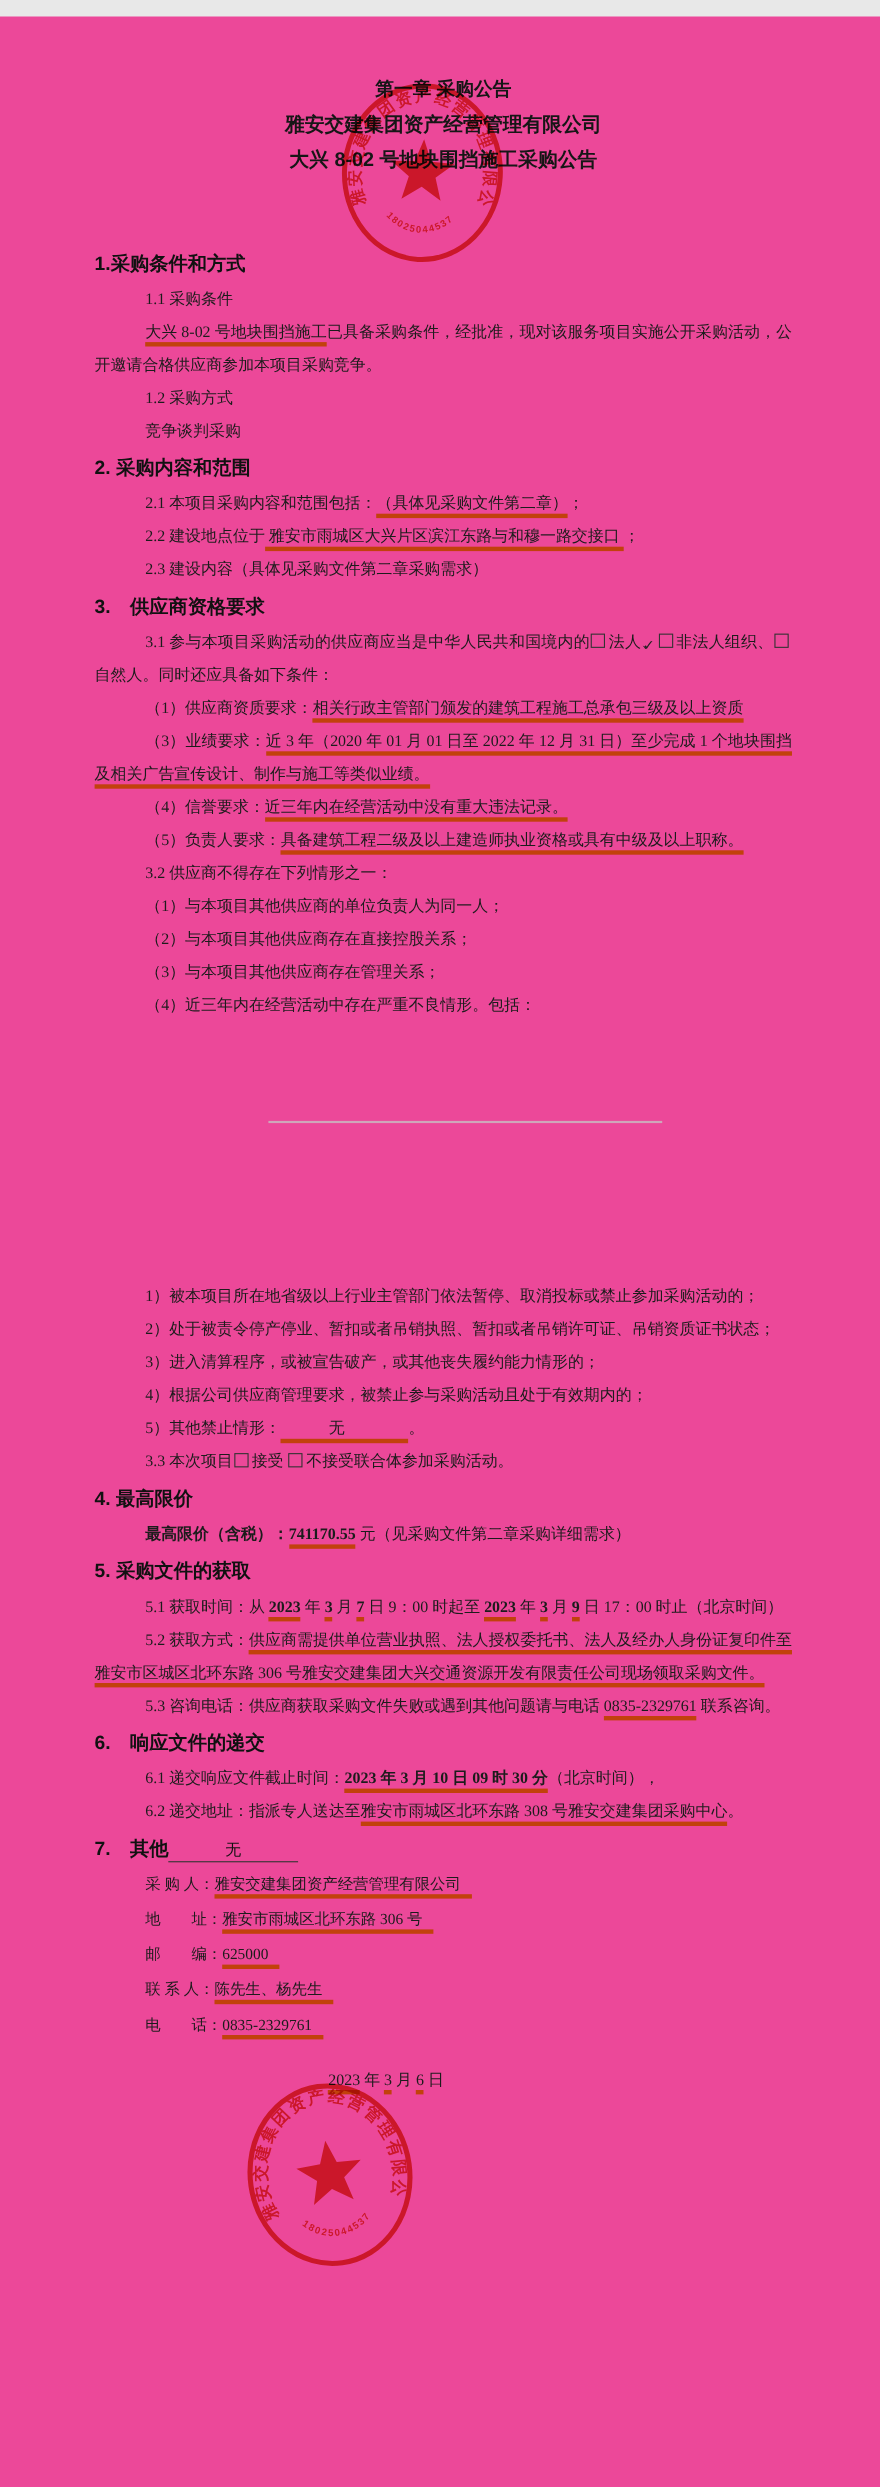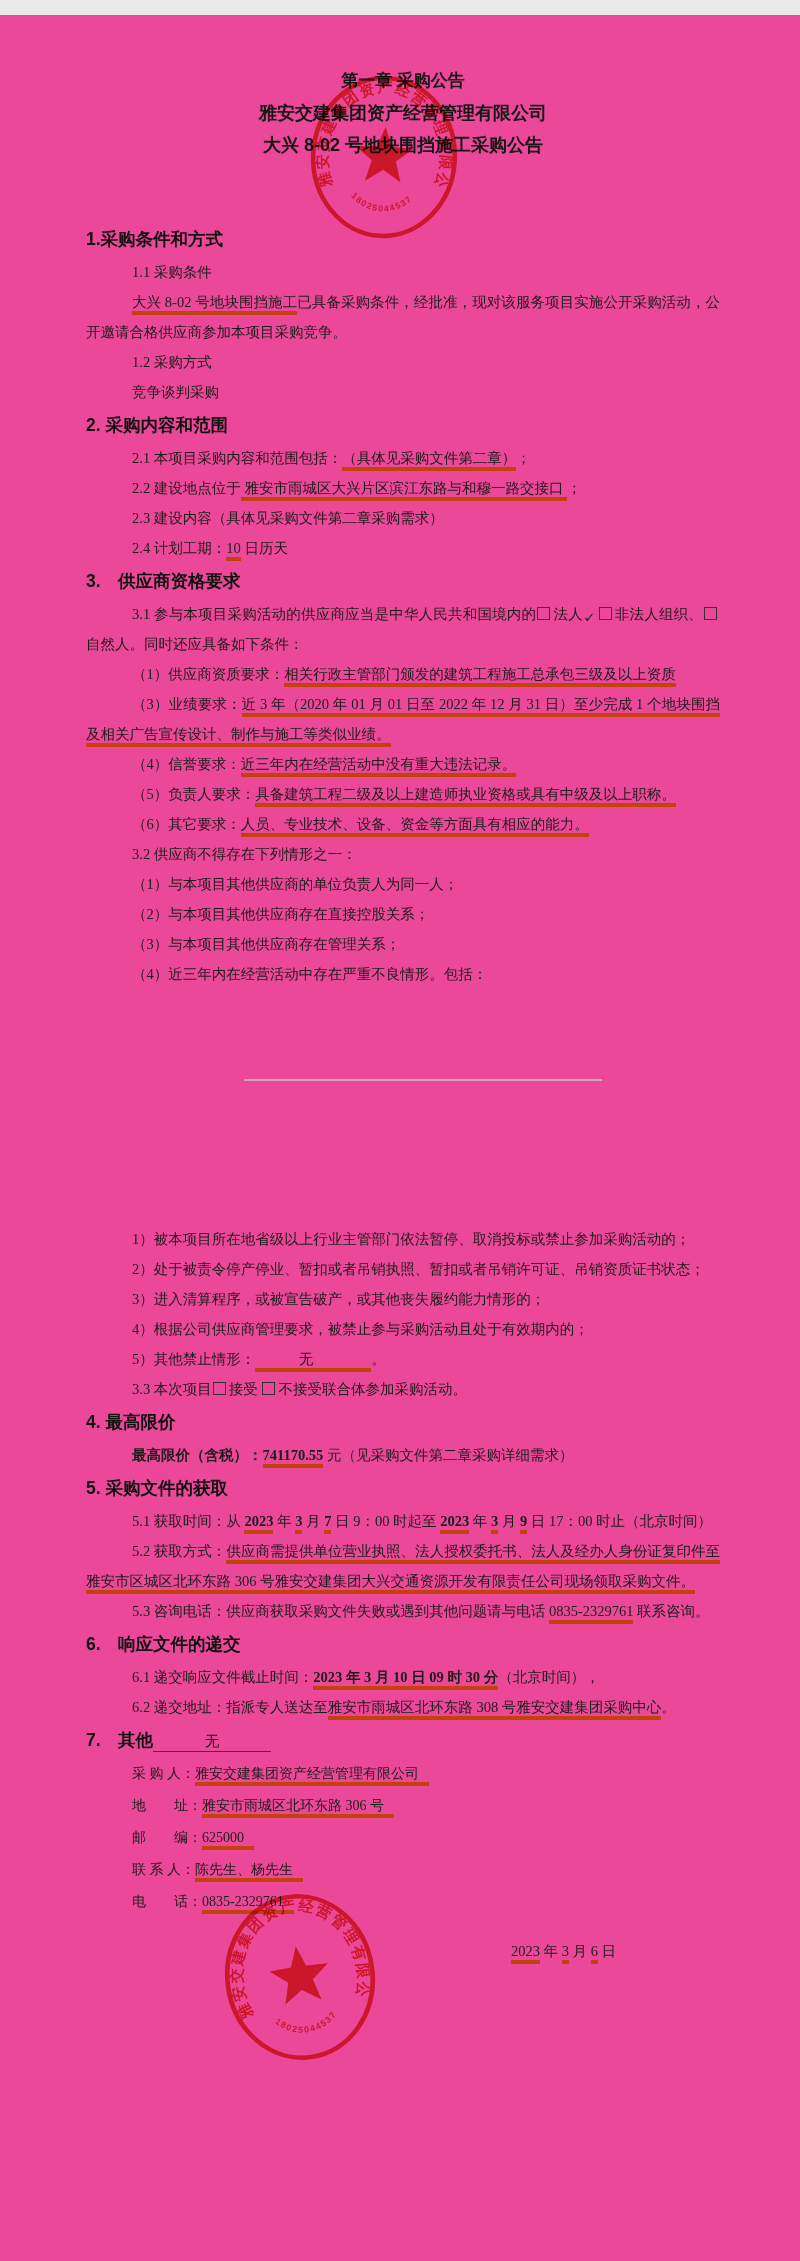--- a/index.html
+++ b/index.html
@@ -26,21 +26,21 @@
   .cb.ck::after{content:"✓";position:absolute;left:0px;top:-5px;font-size:13px;color:#222;}
   .blank{display:inline-block;min-width:118px;border-bottom:1px solid #333;
          text-align:center;text-indent:0;font-weight:400;font-size:14.5px;
          font-family:"Liberation Serif","DejaVu Serif",serif;line-height:20px;
          vertical-align:baseline;}
   .pagebreak{height:235px;position:relative;}
   .pb-line{position:absolute;top:90px;left:158px;width:358px;height:2px;
            background:#c6c6c6;opacity:.75;}
   .contact-row{margin-left:46px;font-size:14px;line-height:32px;}
   .contact-row .u{padding-right:10px;}
-  .date-line{text-align:right;padding-right:104px;margin-top:18px;font-size:14.5px;line-height:30px;}
+  .date-line{text-align:center;padding-right:104px;margin-top:18px;font-size:14.5px;line-height:30px;}
   .seal{position:absolute;pointer-events:none;mix-blend-mode:multiply;opacity:.88;}
   .seal-top{left:308px;top:58px;transform:rotate(3deg);}
   .seal-bottom{left:220px;top:1876px;transform:rotate(-8deg);}
   .seal text{font-family:"Liberation Sans","DejaVu Sans",sans-serif;font-weight:700;}
 </style>
 </head>
 <body>
 
 <div class="page">
   <div class="content">
@@ -54,29 +54,27 @@
     <h2>1.采购条件和方式</h2>
     <p class="ind">1.1 采购条件</p>
     <p class="ind"><span class="u">大兴 8-02 号地块围挡施工</span><span>已具备采购条件，经批准，现对该服务项目实施公开采购活动，公开邀请合格供应商参加本项目采购竞争。</span></p>
     <p class="ind">1.2 采购方式</p>
     <p class="ind"><span>竞争谈判采购</span></p>
 
     <h2>2. 采购内容和范围</h2>
     <p class="ind"><span>2.1 本项目采购内容和范围包括：</span><span class="u">（具体见采购文件第二章）</span><span>；</span></p>
     <p class="ind"><span>2.2 建设地点位于</span><span class="u"> 雅安市雨城区大兴片区滨江东路与和穆一路交接口 </span><span>；</span></p>
     <p class="ind"><span>2.3 建设内容（具体见采购文件第二章采购需求）</span></p>
-    <p class="ind"><span>2.4 计划工期：</span><span class="u">10</span><span> 日历天</span></p>
 
     <h2>3.　供应商资格要求</h2>
     <p class="ind"><span>3.1 参与本项目采购活动的供应商应当是中华人民共和国境内的</span><span class="cb ck"></span><span>法人、</span><span class="cb"></span><span>非法人组织、</span><span class="cb"></span><span>自然人。同时还应具备如下条件：</span></p>
     <p class="ind"><span>（1）供应商资质要求：</span><span class="u">相关行政主管部门颁发的建筑工程施工总承包三级及以上资质</span></p>
     <p class="ind"><span>（3）业绩要求：</span><span class="u">近 3 年（2020 年 01 月 01 日至 2022 年 12 月 31 日）至少完成 1 个地块围挡及相关广告宣传设计、制作与施工等类似业绩。</span></p>
     <p class="ind"><span>（4）信誉要求：</span><span class="u">近三年内在经营活动中没有重大违法记录。</span></p>
     <p class="ind"><span>（5）负责人要求：</span><span class="u">具备建筑工程二级及以上建造师执业资格或具有中级及以上职称。</span></p>
-    <p class="ind"><span>（6）其它要求：</span><span class="u">人员、专业技术、设备、资金等方面具有相应的能力。</span></p>
     <p class="ind"><span>3.2 供应商不得存在下列情形之一：</span></p>
     <p class="ind"><span>（1）与本项目其他供应商的单位负责人为同一人；</span></p>
     <p class="ind"><span>（2）与本项目其他供应商存在直接控股关系；</span></p>
     <p class="ind"><span>（3）与本项目其他供应商存在管理关系；</span></p>
     <p class="ind"><span>（4）近三年内在经营活动中存在严重不良情形。包括：</span></p>
 
     <div class="pagebreak">
       <div class="pb-line"></div>
     </div>
 

